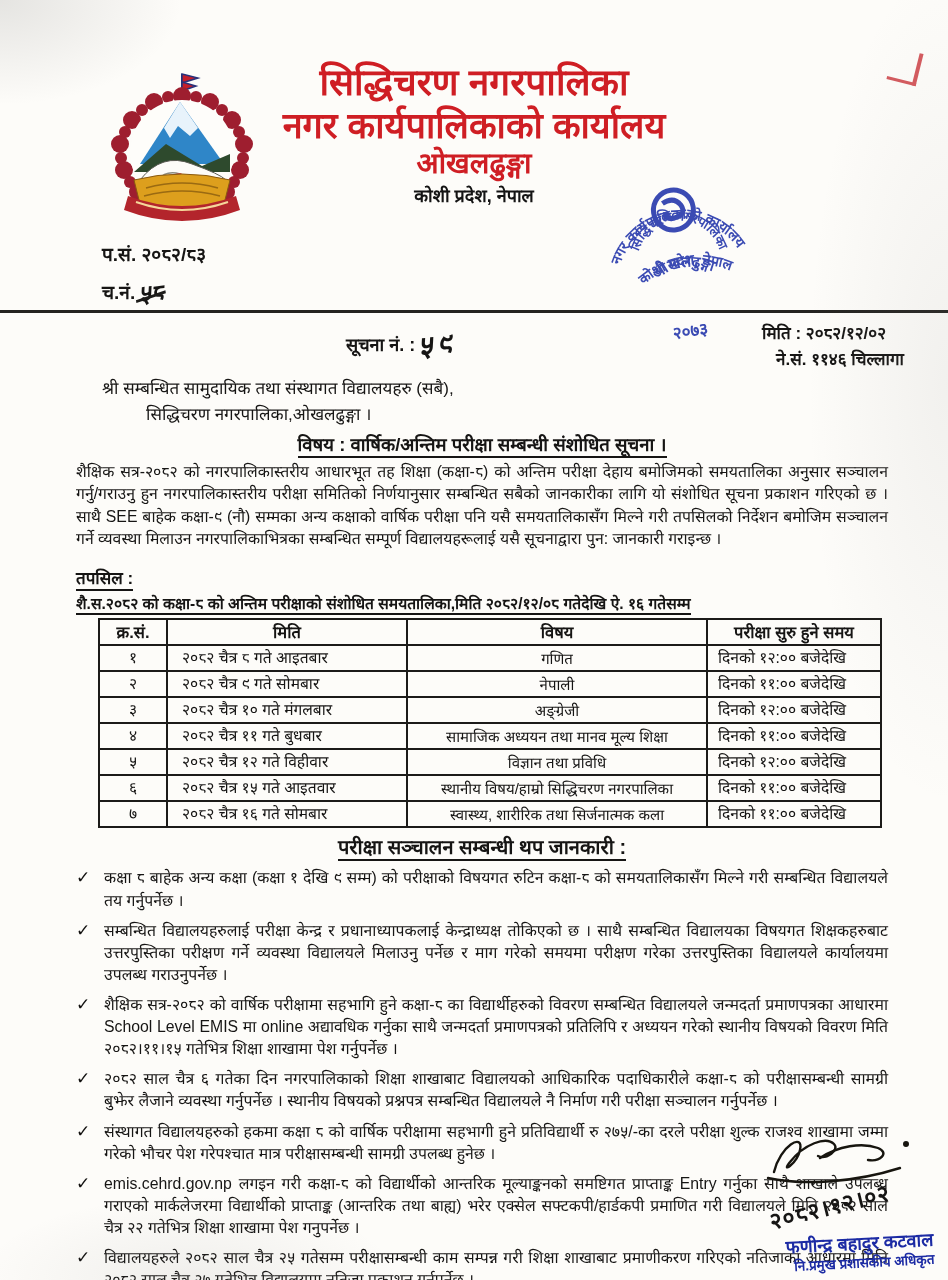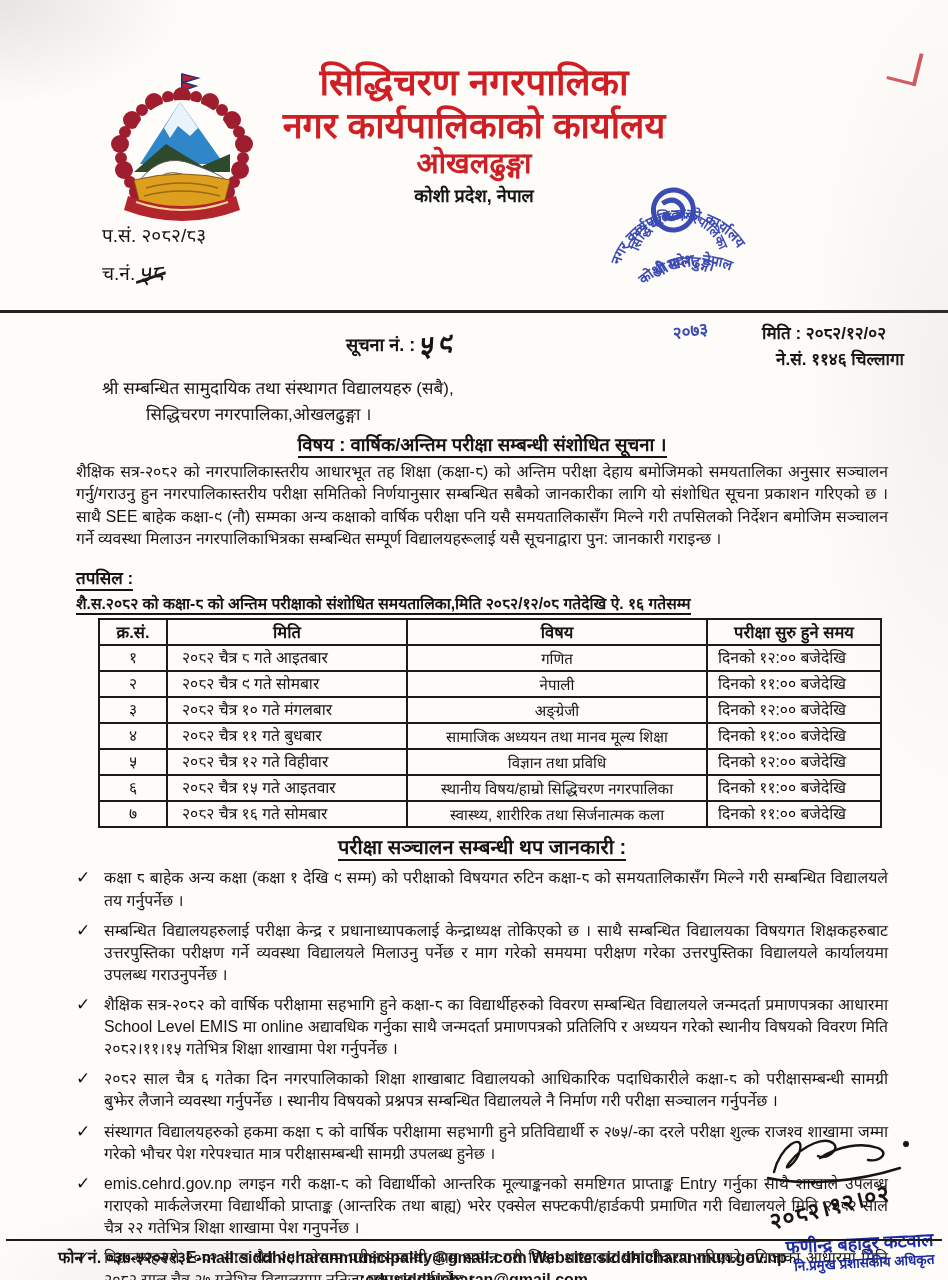--- a/index.html
+++ b/index.html
@@ -13,21 +13,21 @@
           radial-gradient(300px 120px at 20% 100%, rgba(120,120,118,.10), transparent 70%);}
   
   .doc-header{position:relative;height:242px;margin-top:44px;}
   .logo{position:absolute;left:106px;top:24px;width:152px;height:160px;}
   .titles{padding-top:18px;text-align:center;}
   .title-red{color:#cf1e24;font-weight:bold;}
   .t1{font-size:37px;line-height:1.15;}
   .t2{font-size:36px;line-height:1.15;}
   .t3{font-size:29px;line-height:1.2;}
   .t4{color:#141414;font-weight:bold;font-size:18px;margin-top:2px;}
-  .refs{position:absolute;left:102px;top:176px;font-weight:normal;font-size:19px;line-height:1.7;}
+  .refs{position:absolute;left:102px;top:195px;font-weight:bold;font-size:19px;line-height:1.7;}
   .hand{display:inline-block;font-family:"DejaVu Serif",serif;transform:rotate(-7deg) skewX(-10deg);}
   .hand-chn{font-size:24px;position:relative;top:2px;}
   .hand-chn::after{content:"";position:absolute;left:-4px;top:55%;width:120%;height:2.5px;
         background:#1d1c1a;transform:rotate(-12deg);}
   .stamp-wrap{position:absolute;left:562px;top:128px;width:230px;height:170px;
         transform:rotate(-8deg);opacity:.92;}
   .corner-mark{position:absolute;right:28px;top:6px;width:26px;height:30px;
         border-right:4px solid #c9343a;border-bottom:3px solid #c9343a;transform:rotate(14deg);opacity:.8;}
   .rule{height:0;border-top:3.5px solid #242320;margin-top:24px;}
   
@@ -318,22 +318,14 @@
       </g>
     </svg>
     <div class="sig-date">२०८२।१२।०२</div>
   </div>
 
   <div class="officer-stamp">
     <div class="officer-name">फणीन्द्र बहादुर कटवाल</div>
     <div class="officer-title">नि.प्रमुख प्रशासकीय अधिकृत</div>
   </div>
 
-  <footer class="footer">
-    <div class="footer-rule"></div>
-    <div class="footer-line1">
-      <span>फोन नं. ०३७-५२०२१३</span><span>E-mail:siddhicharanmunicipality@gmail.com</span>
-      <span>Website:siddhicharanmun.gov.np</span>
-    </div>
-    <div class="footer-line2">:edusiddhicharan@gmail.com</div>
-  </footer>
 
 </div>
 
 </body></html>

